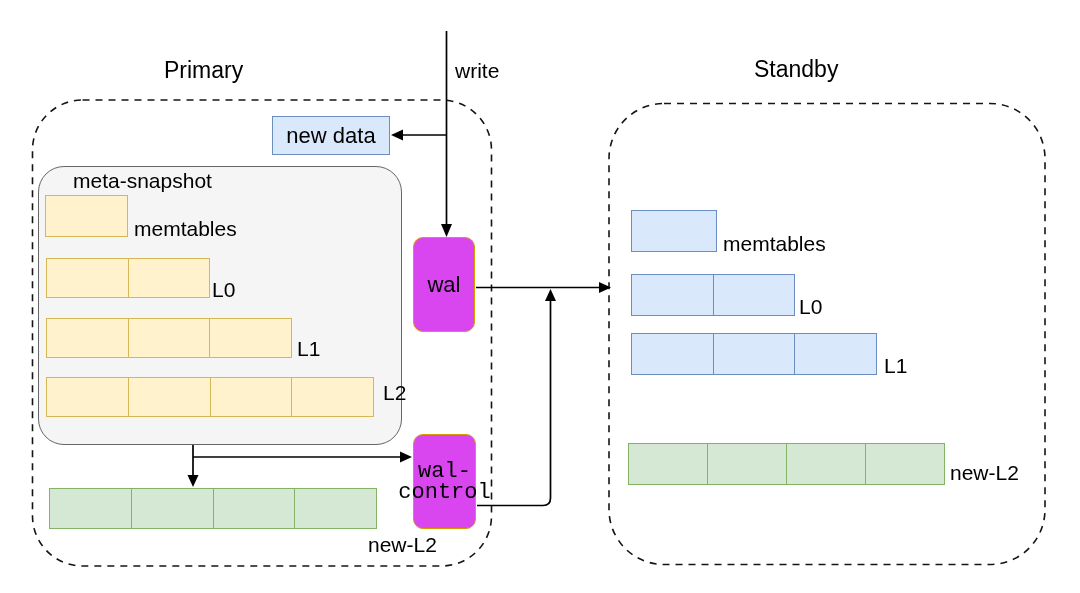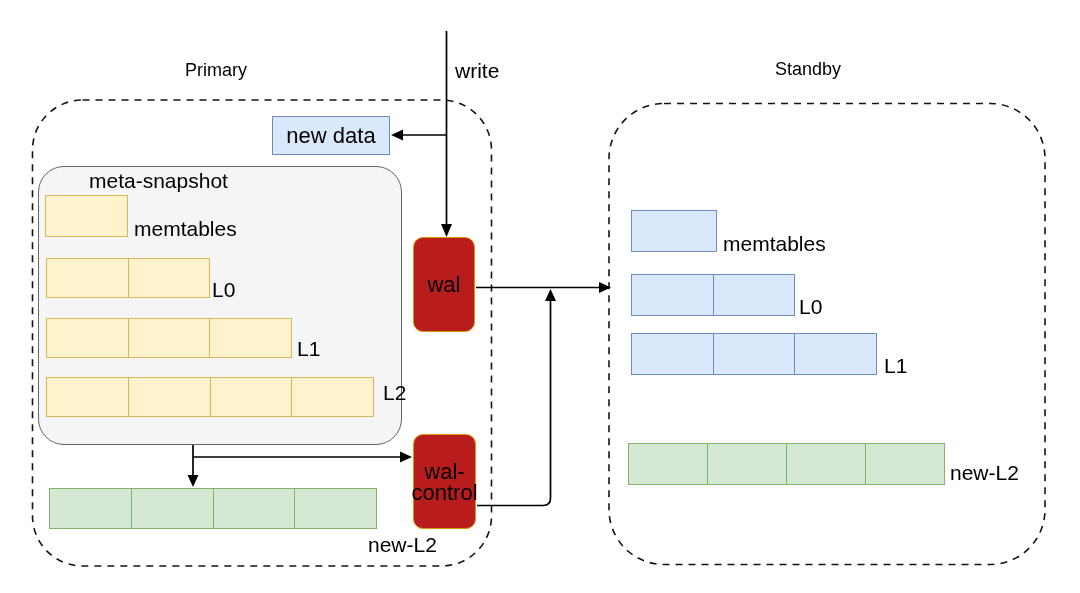--- a/index.html
+++ b/index.html
@@ -1,39 +1,39 @@
 <!DOCTYPE html>
 <html><head>
 <meta charset="utf-8">
 <style>
   html,body{margin:0;padding:0;background:#ffffff;}
   #stage{
     position:relative;width:1080px;height:593px;background:#ffffff;
     font-family:"Liberation Sans", sans-serif;color:#000;overflow:hidden;
   }
   #wires{position:absolute;left:0;top:0;width:1080px;height:593px;z-index:1;}
-  .title{position:absolute;z-index:3;font-size:18px;line-height:30px;white-space:nowrap;margin-left:21px;}
+  .title{position:absolute;z-index:3;font-size:23px;line-height:30px;white-space:nowrap;}
   .lbl{position:absolute;z-index:4;font-size:21px;line-height:19px;white-space:nowrap;}
   .node{
     position:absolute;z-index:3;box-sizing:border-box;display:flex;align-items:center;
     justify-content:center;text-align:center;font-size:22px;line-height:21px;
   }
   .snapshot{
     position:absolute;z-index:2;box-sizing:border-box;background:#f5f5f5;
     border:1.5px solid #666666;border-radius:26px;
   }
   .row{position:absolute;z-index:3;box-sizing:border-box;display:flex;border:1px solid var(--bc);}
   .row .cell{flex:1;}
   .row .cell + .cell{border-left:1px solid var(--bc);}
   [data-color="yellow"]{--bc:#d6b656;background:#fff2cc;}
   [data-color="blue"]{--bc:#6c8ebf;background:#dae8fc;}
   [data-color="green"]{--bc:#82b366;background:#d5e8d4;}
-  .orange{background:#b91c1c;border:1.6px solid #d79b00;border-radius:10px;}
+  .orange{background:#d946ef;border:1.6px solid #d79b00;border-radius:10px;}
   .bluebox{background:#dae8fc;border:1.5px solid #6c8ebf;}
-  .prewrap{white-space:pre-line;}
+  .prewrap{white-space:pre-line;font-family:Liberation Mono, monospace;}
 </style>
 </head>
 <body>
 
 <div id="stage">
 
   <svg id="wires" viewBox="0 0 1080 593" xmlns="http://www.w3.org/2000/svg">
     <rect x="32.5" y="100" width="459" height="466" rx="50" ry="50" fill="none" stroke="#141414" stroke-width="1.6" stroke-dasharray="7 6"></rect>
     <rect x="609" y="103.5" width="436" height="461" rx="55" ry="55" fill="none" stroke="#141414" stroke-width="1.6" stroke-dasharray="7 6"></rect>
 
@@ -68,21 +68,21 @@
     </g>
   </svg>
 
   <div class="title" style="left:164px;top:55px;">Primary</div>
   <div class="title" style="left:754px;top:54px;">Standby</div>
   <div class="lbl" style="left:455px;top:61px;">write</div>
 
   <div class="node bluebox" style="left:272px;top:116px;width:118px;height:39px;">new data</div>
 
   <div class="snapshot" style="left:38px;top:166px;width:364px;height:279px;"></div>
-  <div class="lbl" style="left:89px;top:171px;">meta-snapshot</div>
+  <div class="lbl" style="left:73px;top:171px;">meta-snapshot</div>
 
   <div class="row" style="left:45px;top:195px;width:83px;height:42px;" data-color="yellow">
       <div class="cell"></div>
     </div>
   <div class="lbl" style="left:134px;top:219px;">memtables</div>
 
   <div class="row" style="left:46px;top:258px;width:164px;height:40px;" data-color="yellow">
       <div class="cell"></div>
       <div class="cell"></div>
     </div>

